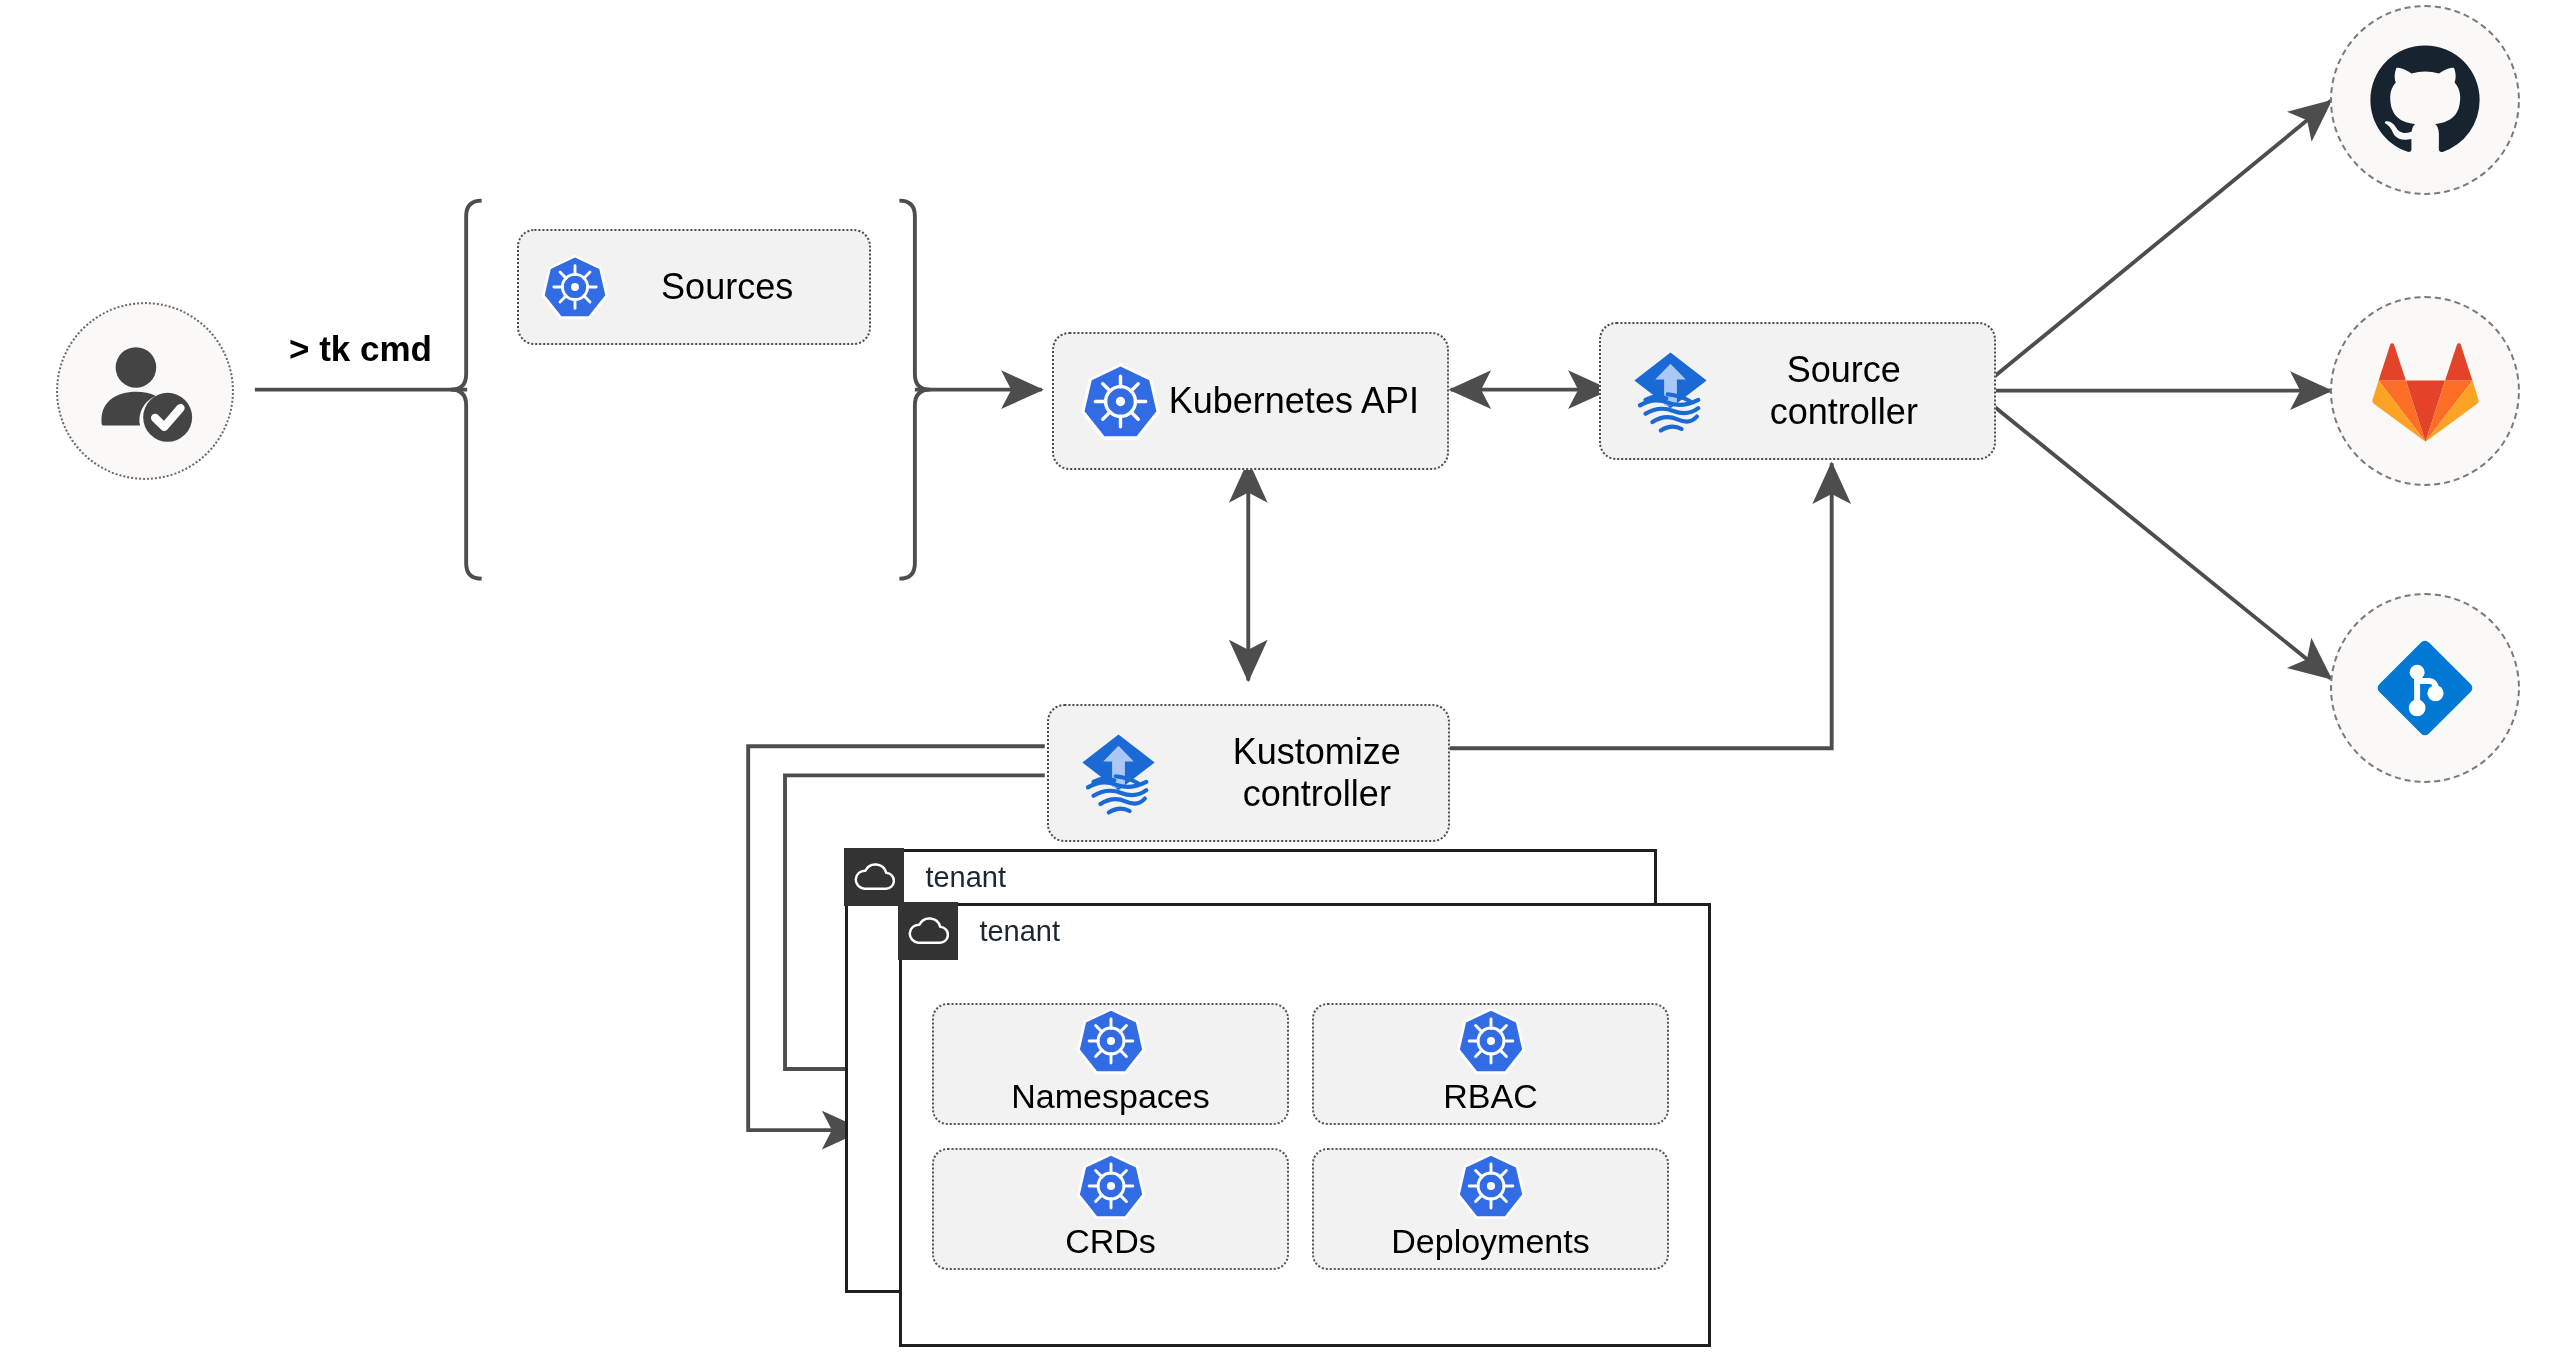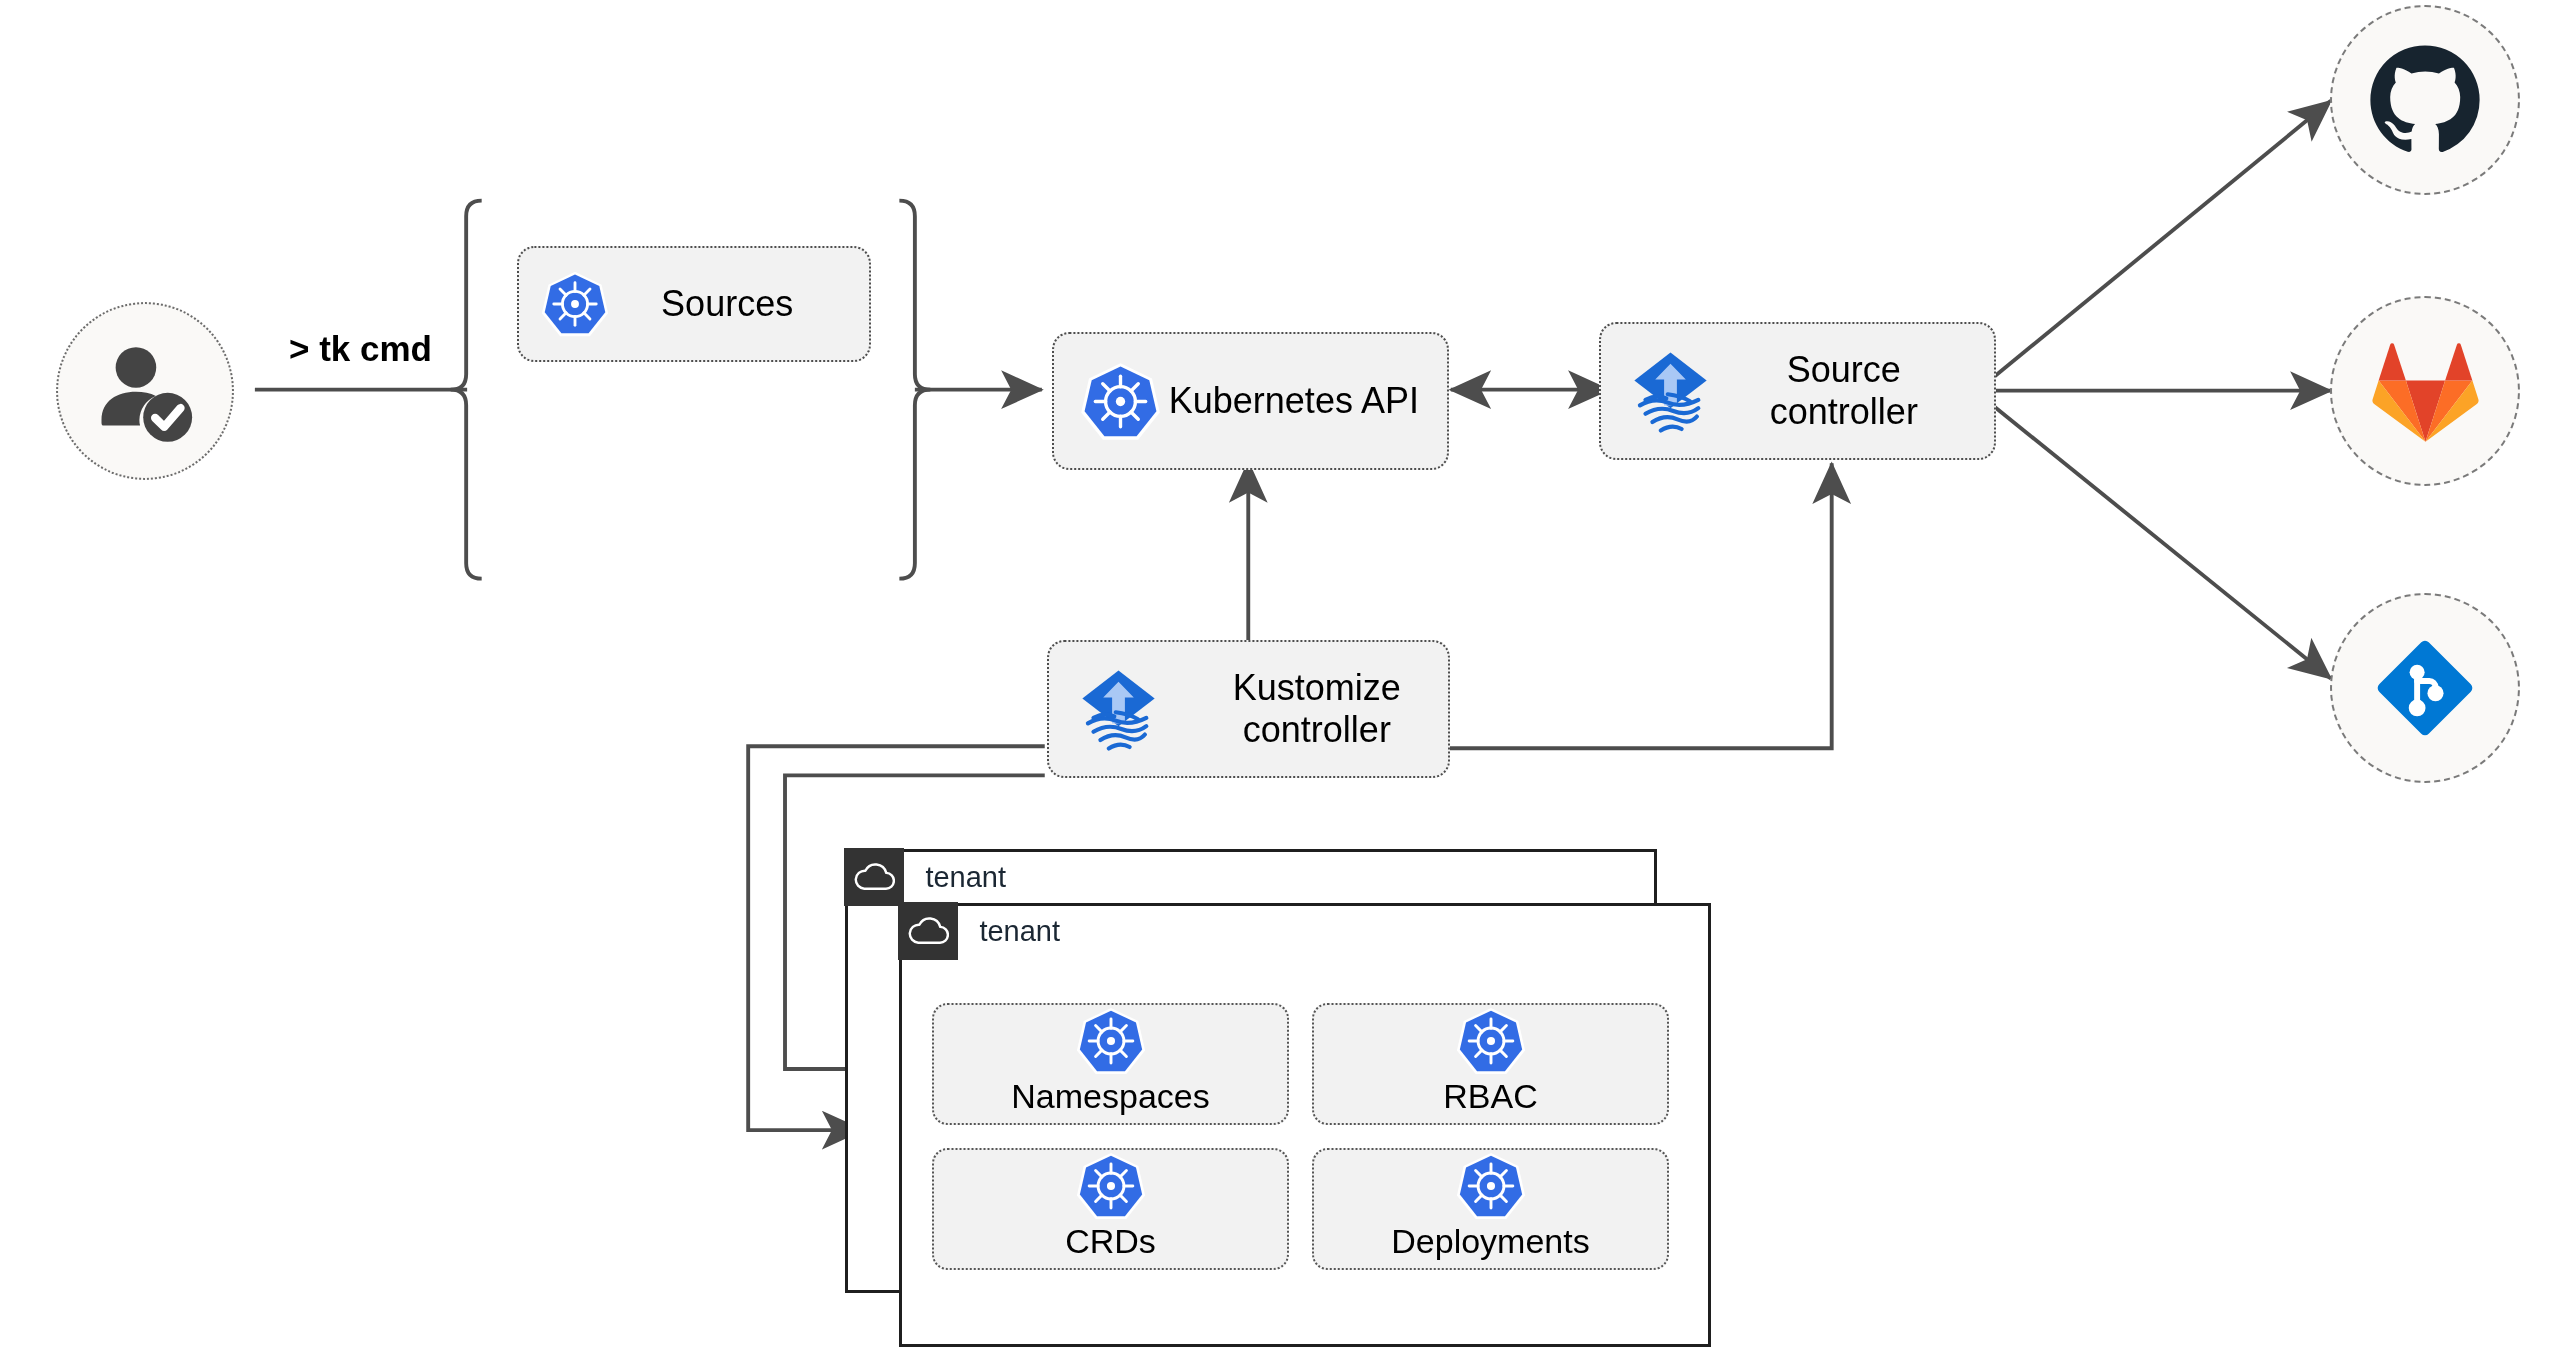--- a/index.html
+++ b/index.html
@@ -156,21 +156,21 @@
       <circle cx="27" cy="19" r="11.2" fill="#444444"></circle>
       <path d="M8 48c0-10.6 8.6-15.6 19-15.6 4.1 0 7.9.8 11 2.3
                a14.6 14.6 0 0 0-9.1 13.3c0 1.1.1 2.1.4 3.1H8.6A2 2 0 0 1 8 49.6z" fill="#444444"></path>
       <circle cx="44.5" cy="46.5" r="13.5" fill="#444444"></circle>
       <path d="M37.6 46.9 L42.6 51.8 L51.6 41.4" stroke="#ffffff" stroke-width="4.6" fill="none" stroke-linecap="round" stroke-linejoin="round"></path>
     </svg>
   </div>
 
   <div class="cmdtext" style="left:289px;top:329px;font-weight:bold;">&gt; tk cmd</div>
 
-  <div class="node" style="left:517px;top:246px;width:354px;height:116px;padding:0 25px 0 21.3px;align-items:center;">
+  <div class="node" style="left:517px;top:229px;width:354px;height:116px;padding:0 25px 0 21.3px;align-items:center;">
     <span class="ico">
       <svg class="k8s-svg" width="70" height="70" viewBox="0 0 64 64">
         <path d="M32 2.6 56.3 14.3 62.3 40.5 45.6 61.4H18.4L1.7 40.5 7.7 14.3z" fill="#ffffff"></path>
         <path d="M32 5 54.2 15.6 59.7 39.6 44.4 58.8H19.6L4.3 39.6 9.8 15.6z" fill="#326CE5"></path>
         <g fill="none" stroke="#ffffff" stroke-width="2.6" stroke-linecap="round">
           <circle cx="32" cy="32" r="11.5"></circle>
           <line x1="32" y1="12.5" x2="32" y2="20.6"></line>
           <line x1="32" y1="43.4" x2="32" y2="51.5"></line>
           <line x1="12.6" y1="32" x2="20.5" y2="32"></line>
           <line x1="43.5" y1="32" x2="51.4" y2="32"></line>
@@ -220,21 +220,21 @@
           <path d="M25 60 q8 -5 15 -1"></path>
           <path d="M14 38 q8 -4 15 -1"></path>
           <path d="M30 34 q9 1 16 5"></path>
         </g>
       </svg>
     </span>
     <span class="lbl">Source
 controller</span>
   </div>
 
-  <div class="node" style="left:1047px;top:640px;width:403px;height:138px;padding:0 21.3px 0 25px;gap:44px;">
+  <div class="node" style="left:1047px;top:704px;width:403px;height:138px;padding:0 21.3px 0 25px;gap:44px;">
     <span class="ico">
       <svg class="flux-svg" width="89" height="89" viewBox="0 0 64 64">
         <path d="M32 4 58 24 32 44 6 24z" fill="#1a69d4"></path>
         <path d="M32 12 43 23.4h-6.4V42h-9.2V23.4H21z" fill="#a9c8f5"></path>
         <g stroke="#1a69d4" stroke-width="3" stroke-linecap="round" fill="none">
           <path d="M10 42 q10 -6 20 -2 q10 4 22 -2"></path>
           <path d="M14 48 q10 -6 20 -2 q10 4 18 -2"></path>
           <path d="M19 54 q9 -6 18 -2 q9 4 14 -2"></path>
           <path d="M25 60 q8 -5 15 -1"></path>
           <path d="M14 38 q8 -4 15 -1"></path>

